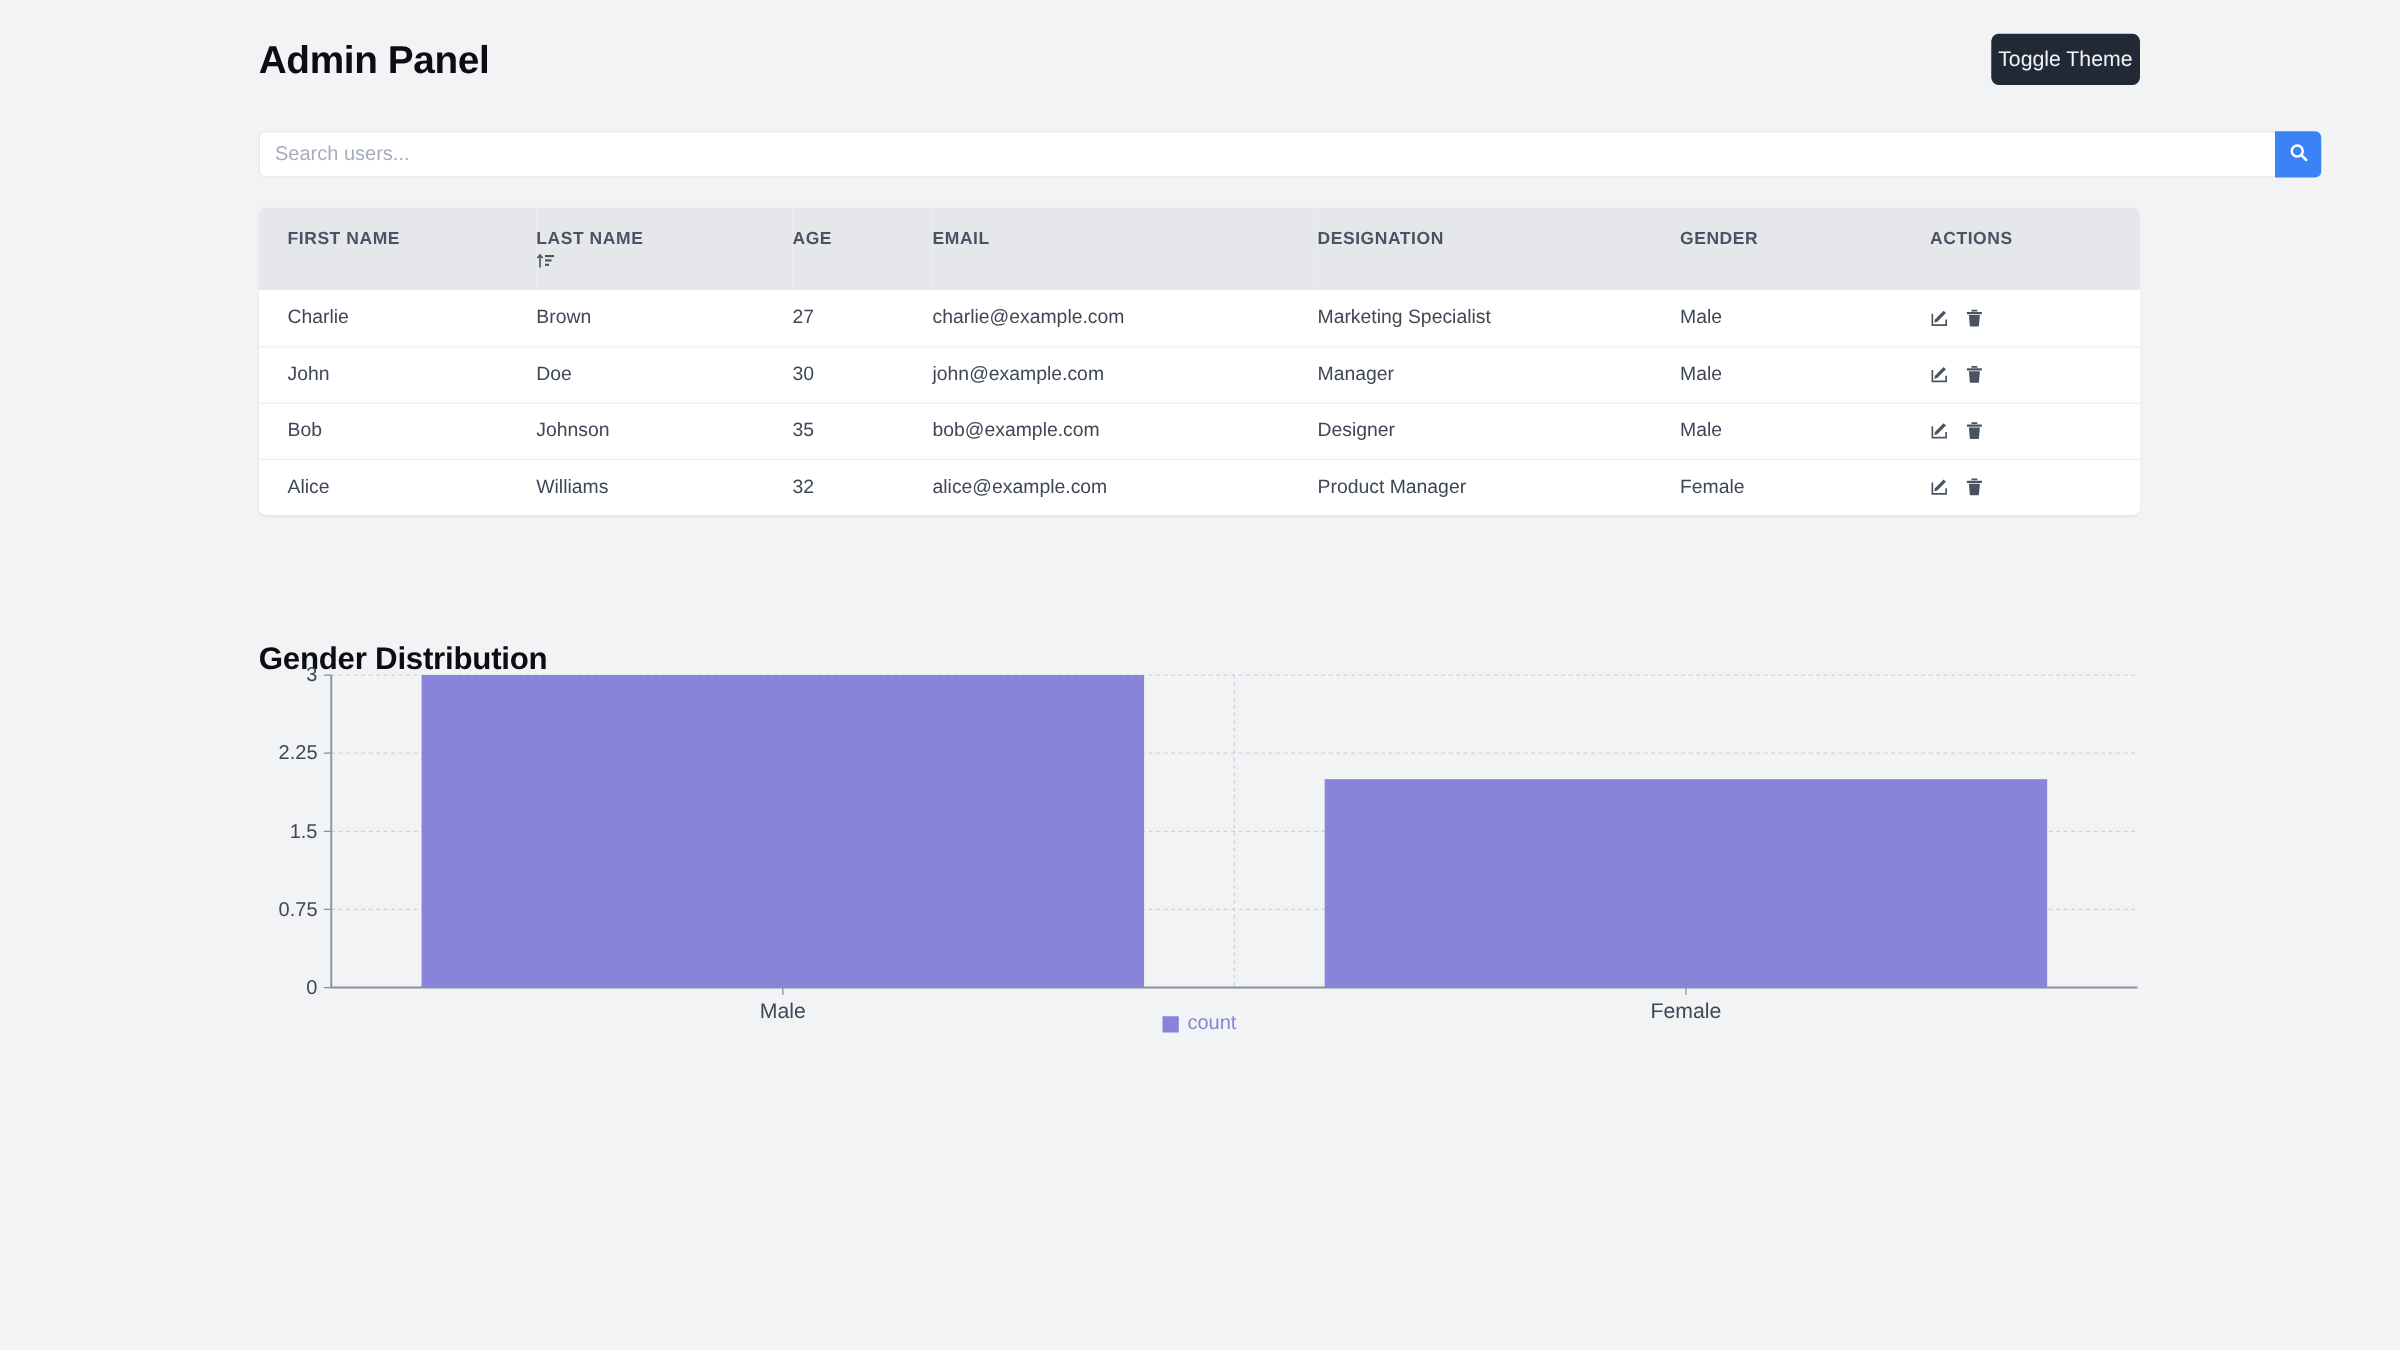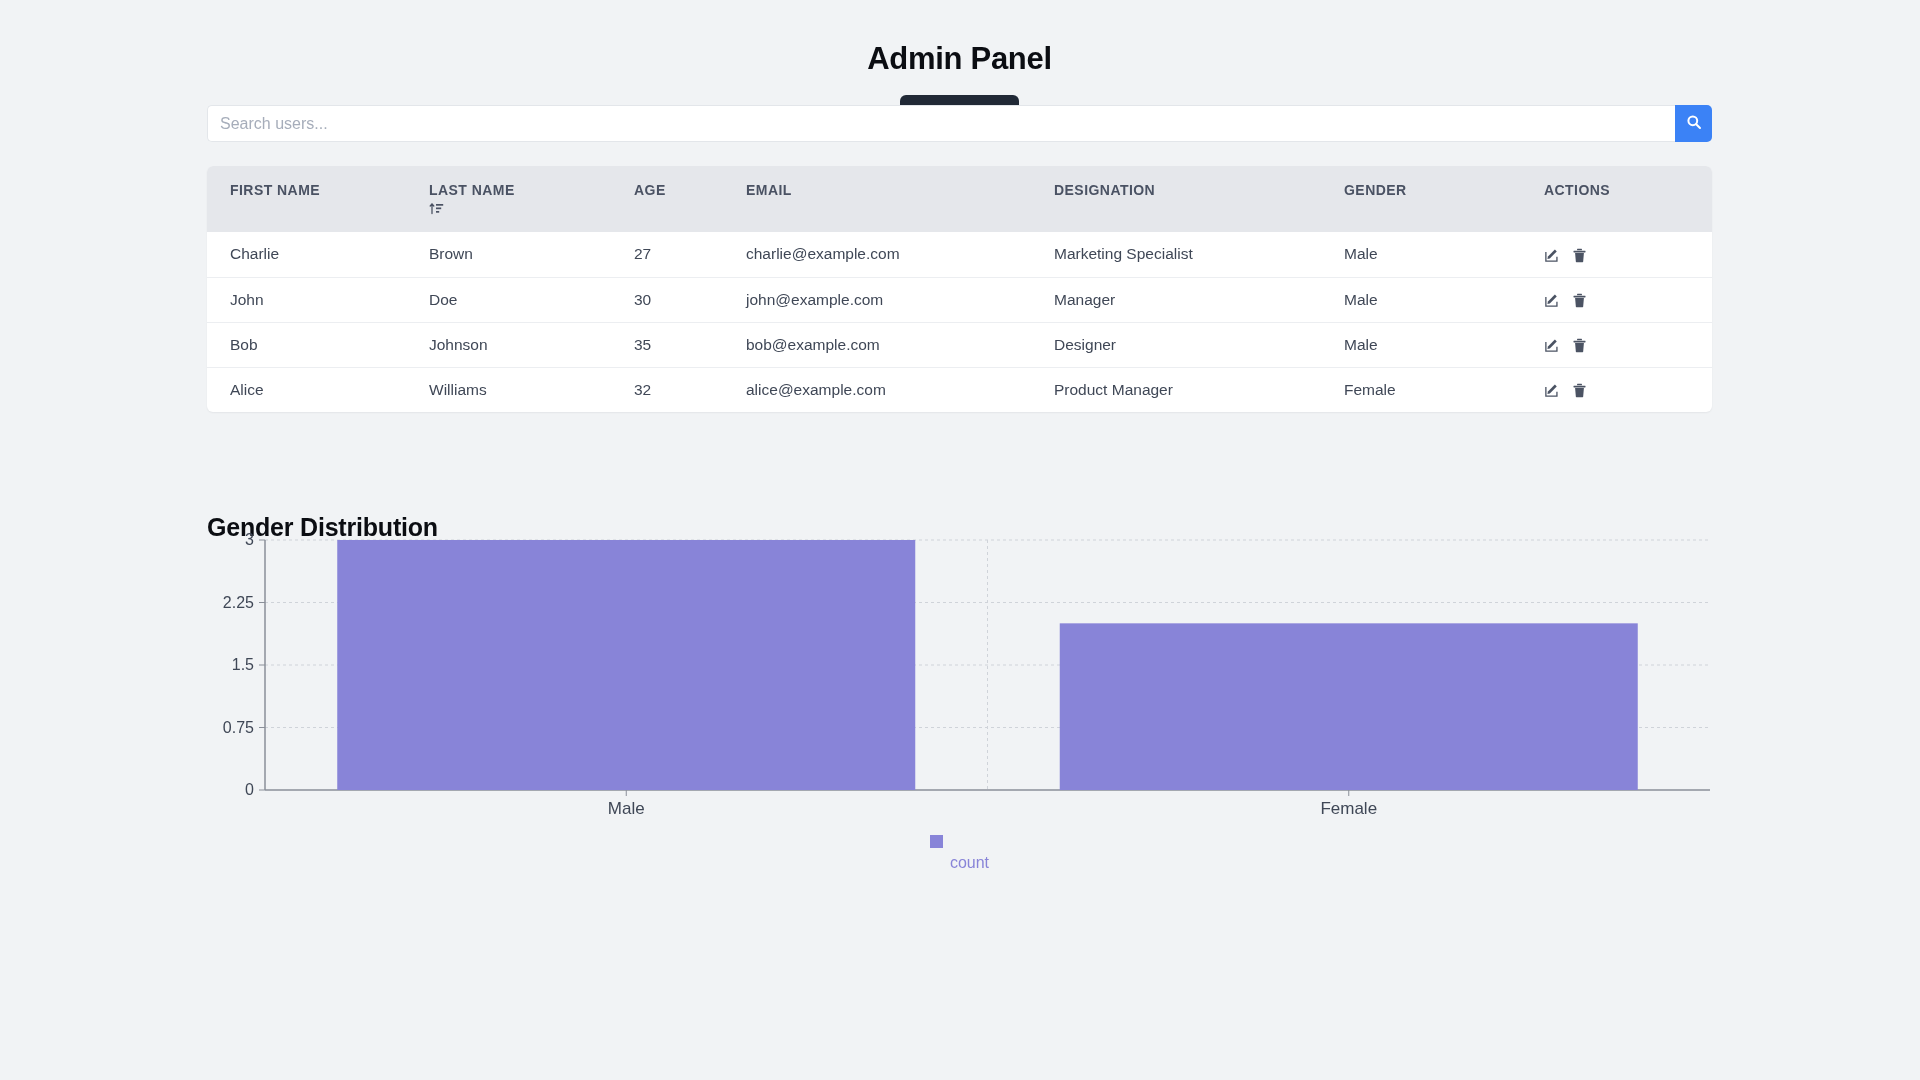--- a/index.html
+++ b/index.html
@@ -8,37 +8,37 @@
     width: 1920px; height: 1080px;
     background: #f1f3f5;
     font-family: "Liberation Sans", sans-serif;
     -webkit-font-smoothing: antialiased;
   }
   .page { position: relative; width: 1920px; height: 1080px; padding: 0; }
 
   
   .topbar {
     position: absolute; left: 207px; top: 22px; width: 1505px; height: 50px;
-    display: flex; align-items: center; justify-content: space-between; flex-direction: column;
+    display: flex; align-items: center; justify-content: space-between;
   }
   .page-title {
     font-size: 31px; font-weight: bold; color: #0b0d12;
     letter-spacing: -0.3px; line-height: 1;
   }
   .toggle-theme-btn {
     background: #212936; color: #f3f4f6;
     border: none; border-radius: 6px;
     font-family: "Liberation Sans", sans-serif;
     font-size: 17px; padding: 12px 6px; cursor: pointer;
     line-height: 1;
   }
 
   
   .search-row {
-    position: absolute; left: 207px; top: 105px; width: 1505px; height: 37px;
+    position: absolute; left: 207px; top: 105px; width: 1650px; height: 37px;
     display: flex; align-items: stretch;
   }
   .search-input {
     flex: 1 1 auto; height: 37px;
     border: 1px solid #e3e6ea; border-right: none;
     border-radius: 5px 0 0 5px;
     background: #ffffff; color: #22262e;
     font-family: "Liberation Sans", sans-serif; font-size: 16px;
     padding: 0 12px; outline: none;
   }
@@ -88,21 +88,21 @@
   .chart-title {
     position: absolute; left: 207px; top: 492px;
     font-size: 25px; font-weight: bold; color: #0b0d12; letter-spacing: -0.2px;
   }
   .chart-wrap { position: absolute; left: 207px; top: 532px; width: 1505px; height: 300px; }
   .legend {
     position: absolute; left: 207px; top: 810px; width: 1505px;
     display: flex; align-items: center; justify-content: center; gap: 7px;
   }
   .legend-swatch { width: 13px; height: 13px; background: #8884d8; display: inline-block; }
-  .legend-label { font-size: 16px; color: #8884d8; margin-top: 44px; }
+  .legend-label { font-size: 16px; color: #8884d8; }
 </style>
 </head>
 <body>
 
 <div class="page">
 
   <div class="topbar">
     <h1 class="page-title">Admin Panel</h1>
     <button class="toggle-theme-btn">Toggle Theme</button>
   </div>

